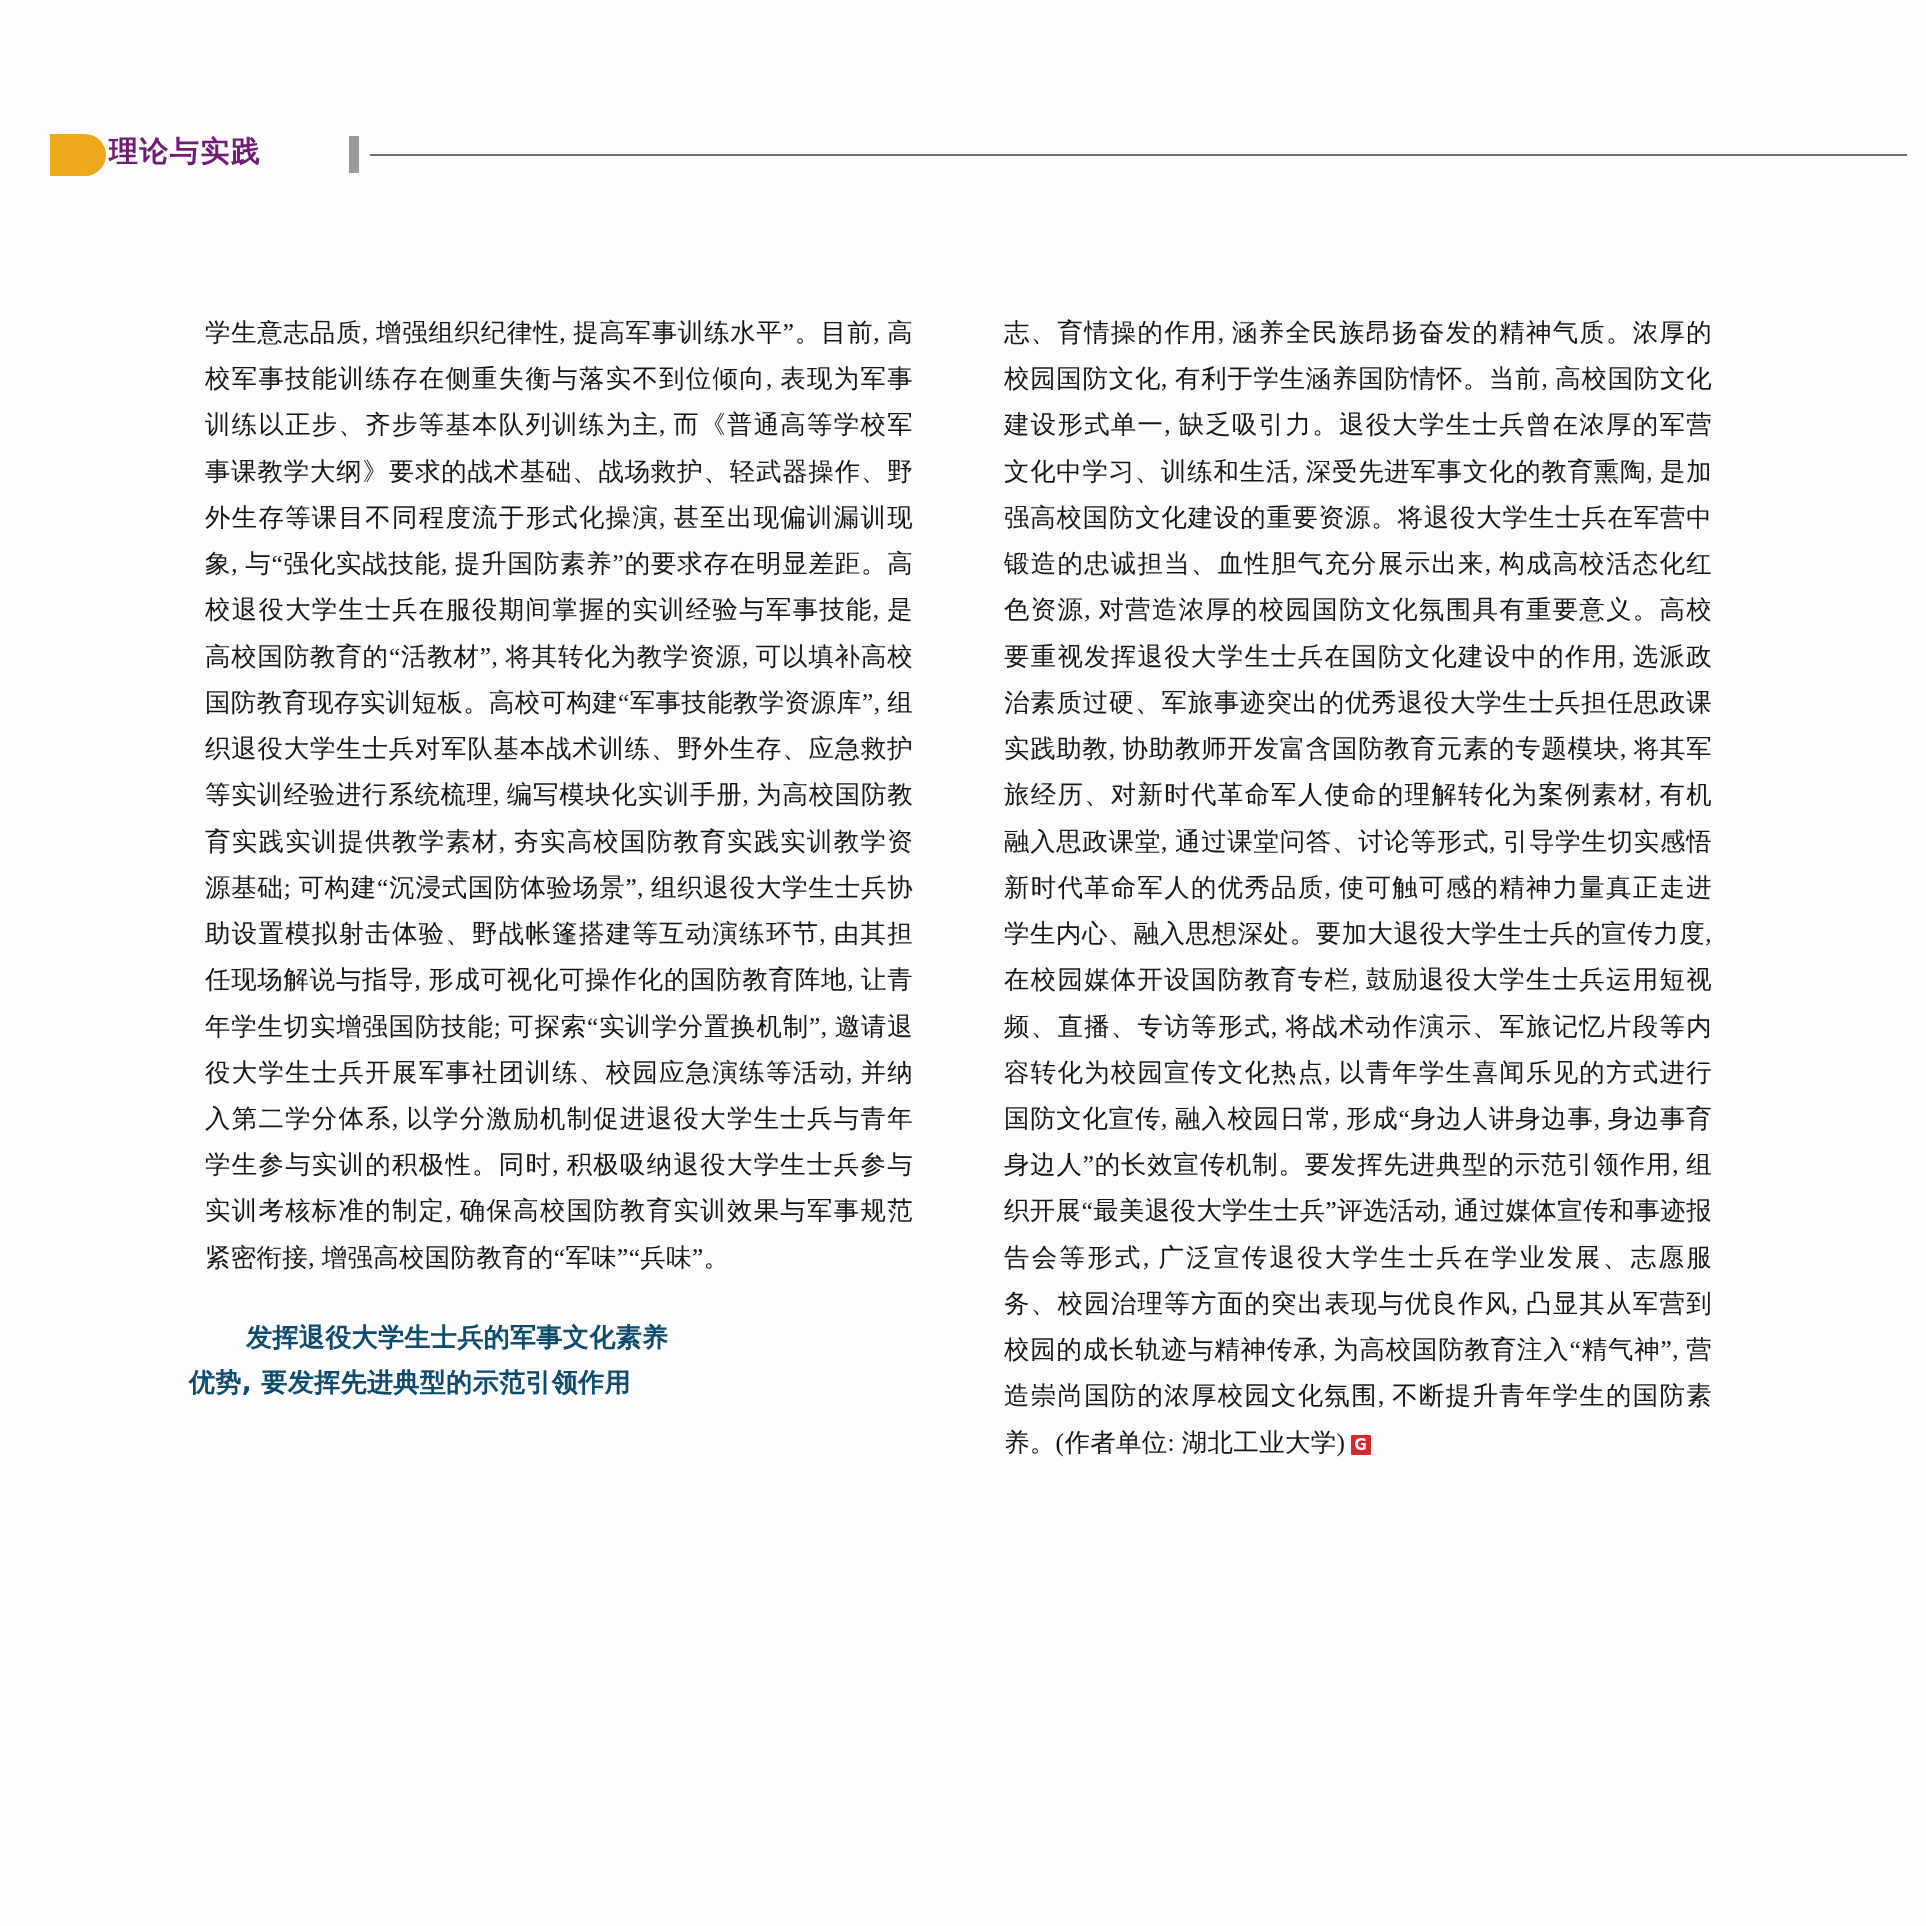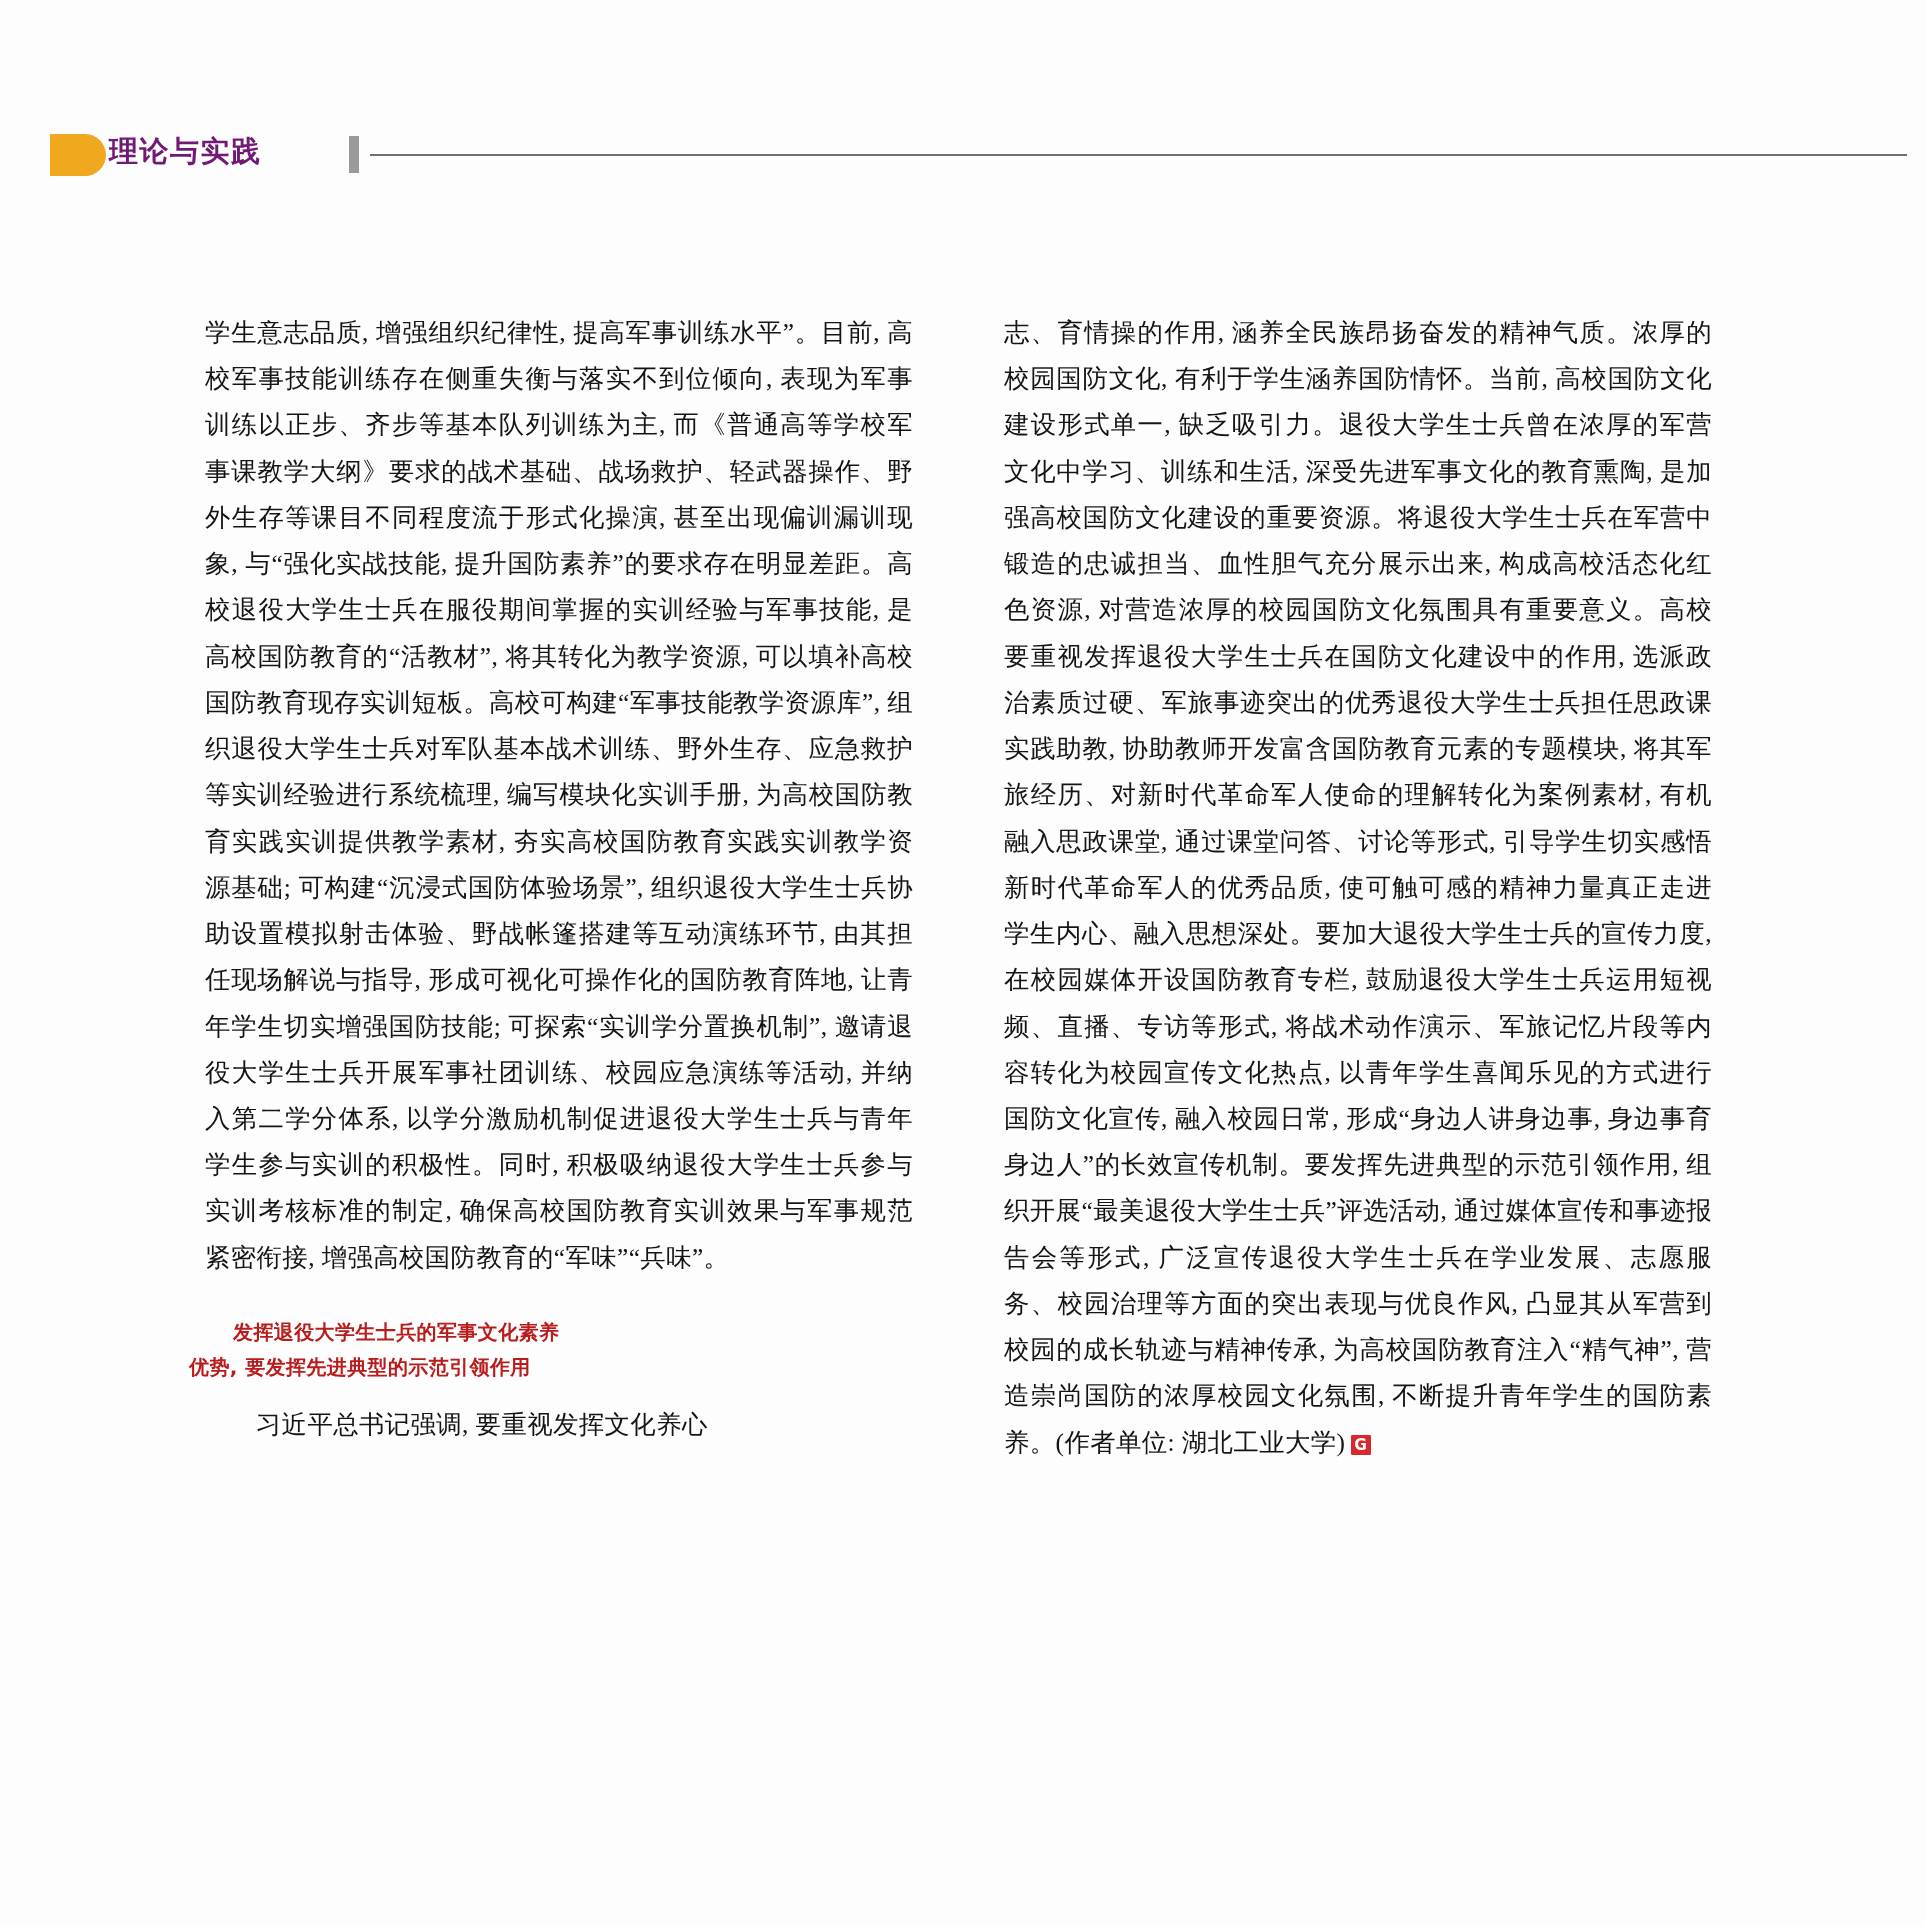--- a/index.html
+++ b/index.html
@@ -83,24 +83,24 @@
   .col p {
     margin: 16px;
   }
   .col p.indent {
     text-indent: 2em;
   }
 
   .section-heading {
     font-family: "DejaVu Sans", sans-serif;
     font-weight: bold;
-    font-size: 20px;
+    font-size: 26px;
     line-height: 1.75;
     letter-spacing: 0.4px;
-    color: #b91c1c;
+    color: #0c4a6e;
     margin-top: 35px;
     margin-bottom: 13px;
     text-align: justify;
   }
   .section-heading .first-line {
     display: block;
     text-indent: 2.2em;
   }
 
   .end-mark {
@@ -130,21 +130,20 @@
     <div class="header-bar-marks"></div>
     <div class="header-rule"></div>
   </div>
 
   <div class="col col-left">
     <p>学生意志品质, 增强组织纪律性, 提高军事训练水平”。目前, 高校军事技能训练存在侧重失衡与落实不到位倾向, 表现为军事训练以正步、齐步等基本队列训练为主, 而《普通高等学校军事课教学大纲》要求的战术基础、战场救护、轻武器操作、野外生存等课目不同程度流于形式化操演, 甚至出现偏训漏训现象, 与“强化实战技能, 提升国防素养”的要求存在明显差距。高校退役大学生士兵在服役期间掌握的实训经验与军事技能, 是高校国防教育的“活教材”, 将其转化为教学资源, 可以填补高校国防教育现存实训短板。高校可构建“军事技能教学资源库”, 组织退役大学生士兵对军队基本战术训练、野外生存、应急救护等实训经验进行系统梳理, 编写模块化实训手册, 为高校国防教育实践实训提供教学素材, 夯实高校国防教育实践实训教学资源基础; 可构建“沉浸式国防体验场景”, 组织退役大学生士兵协助设置模拟射击体验、野战帐篷搭建等互动演练环节, 由其担任现场解说与指导, 形成可视化可操作化的国防教育阵地, 让青年学生切实增强国防技能; 可探索“实训学分置换机制”, 邀请退役大学生士兵开展军事社团训练、校园应急演练等活动, 并纳入第二学分体系, 以学分激励机制促进退役大学生士兵与青年学生参与实训的积极性。同时, 积极吸纳退役大学生士兵参与实训考核标准的制定, 确保高校国防教育实训效果与军事规范紧密衔接, 增强高校国防教育的“军味”“兵味”。</p>
     <div class="section-heading">
       <span class="first-line">发挥退役大学生士兵的军事文化素养</span>
       <span>优势, 要发挥先进典型的示范引领作用</span>
     </div>
-    <p class="indent">习近平总书记强调, 要重视发挥文化养心</p>
   </div>
 
   <div class="col col-right">
     <p><span>志、育情操的作用, 涵养全民族昂扬奋发的精神气质。浓厚的校园国防文化, 有利于学生涵养国防情怀。当前, 高校国防文化建设形式单一, 缺乏吸引力。退役大学生士兵曾在浓厚的军营文化中学习、训练和生活, 深受先进军事文化的教育熏陶, 是加强高校国防文化建设的重要资源。将退役大学生士兵在军营中锻造的忠诚担当、血性胆气充分展示出来, 构成高校活态化红色资源, 对营造浓厚的校园国防文化氛围具有重要意义。高校要重视发挥退役大学生士兵在国防文化建设中的作用, 选派政治素质过硬、军旅事迹突出的优秀退役大学生士兵担任思政课实践助教, 协助教师开发富含国防教育元素的专题模块, 将其军旅经历、对新时代革命军人使命的理解转化为案例素材, 有机融入思政课堂, 通过课堂问答、讨论等形式, 引导学生切实感悟新时代革命军人的优秀品质, 使可触可感的精神力量真正走进学生内心、融入思想深处。要加大退役大学生士兵的宣传力度, 在校园媒体开设国防教育专栏, 鼓励退役大学生士兵运用短视频、直播、专访等形式, 将战术动作演示、军旅记忆片段等内容转化为校园宣传文化热点, 以青年学生喜闻乐见的方式进行国防文化宣传, 融入校园日常, 形成“身边人讲身边事, 身边事育身边人”的长效宣传机制。要发挥先进典型的示范引领作用, 组织开展“最美退役大学生士兵”评选活动, 通过媒体宣传和事迹报告会等形式, 广泛宣传退役大学生士兵在学业发展、志愿服务、校园治理等方面的突出表现与优良作风, 凸显其从军营到校园的成长轨迹与精神传承, 为高校国防教育注入“精气神”, 营造崇尚国防的浓厚校园文化氛围, 不断提升青年学生的国防素养。(作者单位: 湖北工业大学)</span><span class="end-mark">G</span></p>
   </div>
 
 </div>
 
 
 </body></html>

